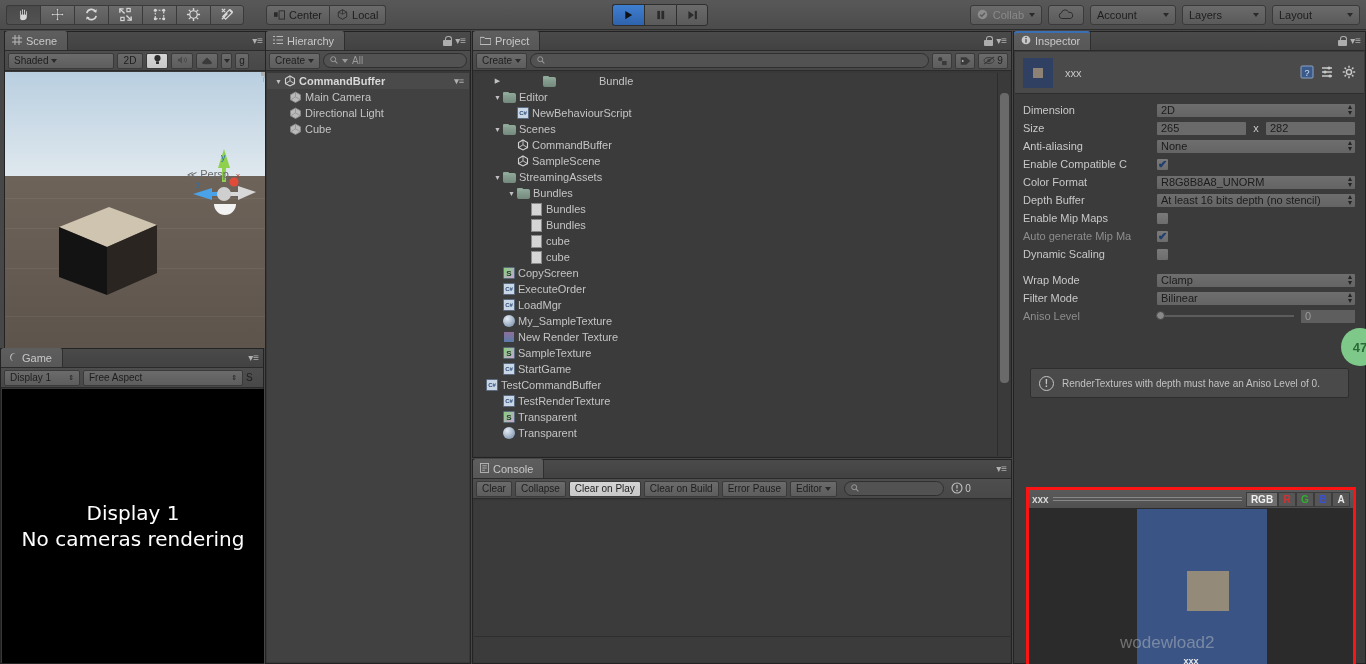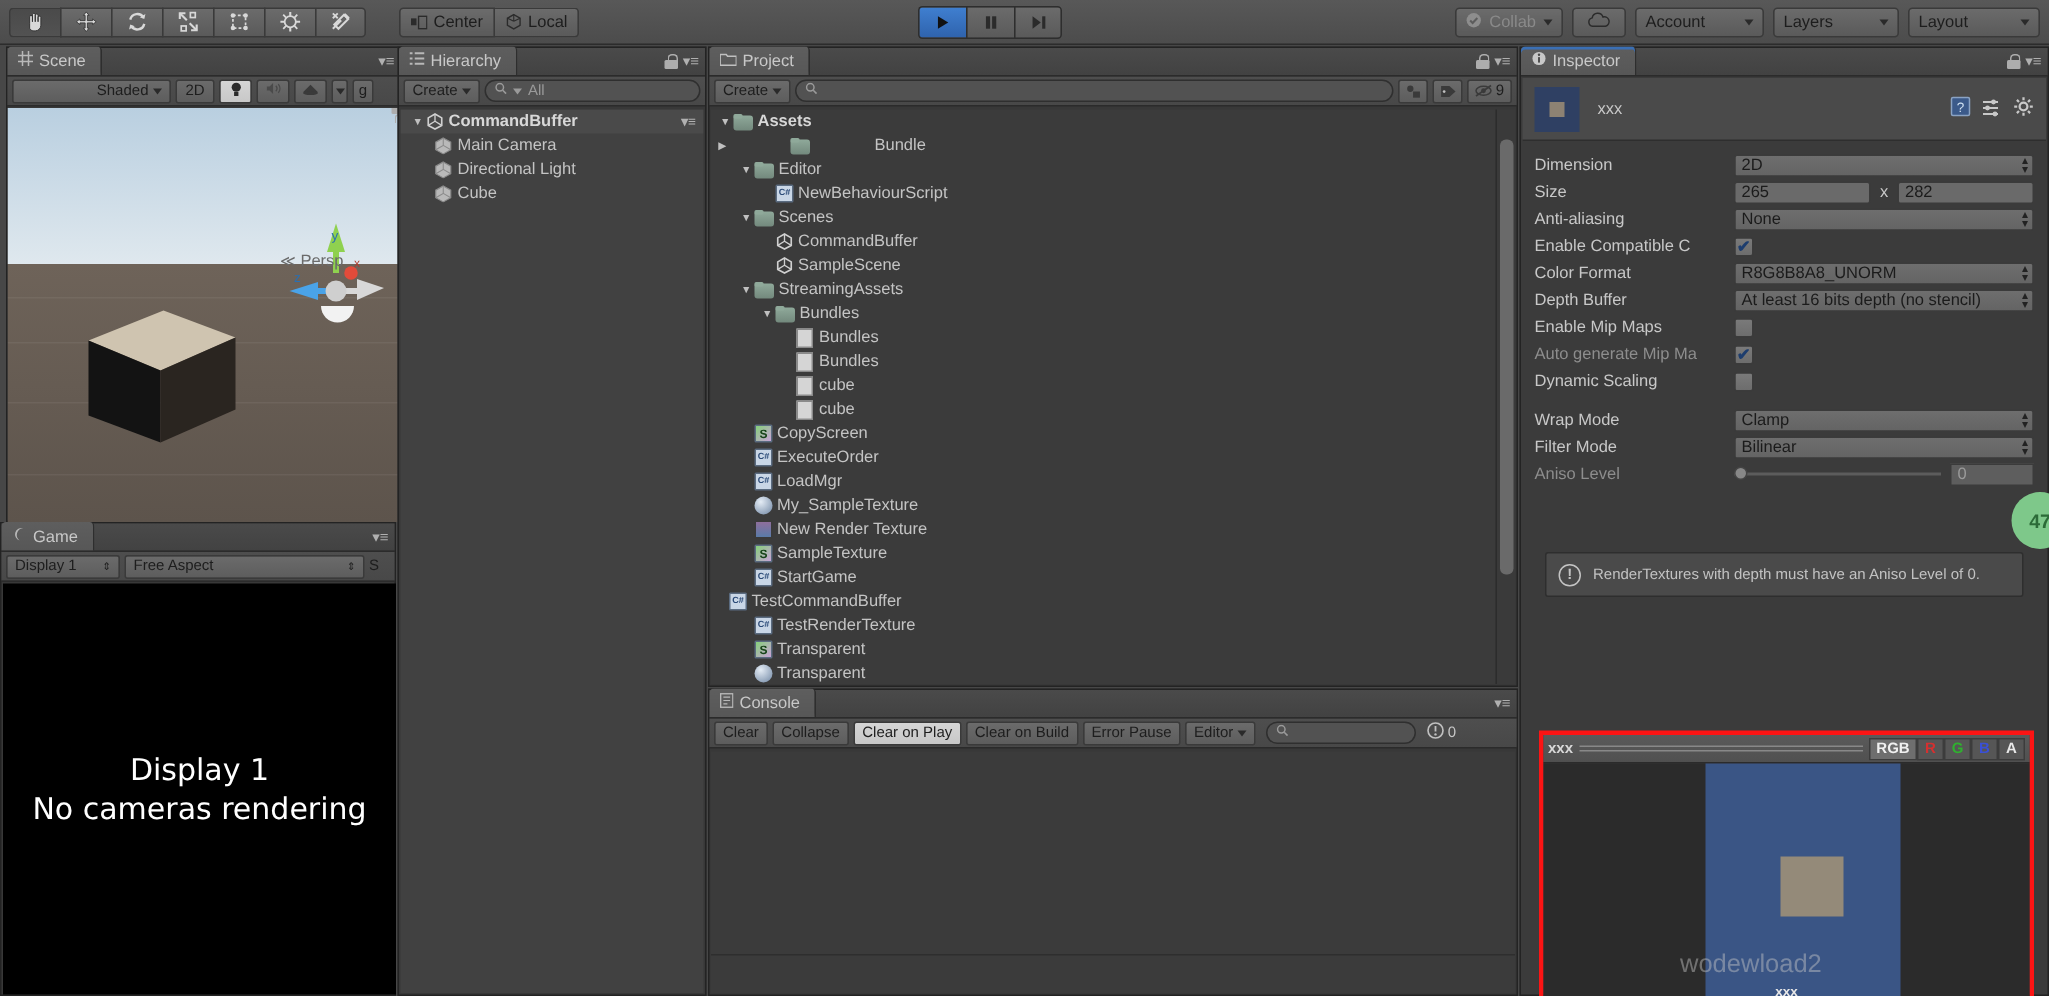--- a/index.html
+++ b/index.html
@@ -385,21 +385,21 @@
               <path d="M3 0v10M7 0v10M0 3h10M0 7h10" stroke="#b8b8b8" stroke-width="1"></path>
             </svg>
         </span>
         <span>Scene</span>
       </div>
       <div class="tab-icons">
         <span class="hamburger">▾≡</span>
       </div>
     </div>
     <div class="subbar">
-      <div class="sb-btn" style="width:106px; justify-content:flex-end;">
+      <div class="sb-btn" style="width:106px; justify-content:flex-start;">
         <span>Shaded</span>
         <span class="caret"></span>
       </div>
       <div class="sb-btn" style="width:26px; justify-content:center;">
         <span>2D</span>
       </div>
       <div class="sb-btn pressed" style="width:22px; justify-content:center;">
         <span>
           <svg width="9" height="11" viewBox="0 0 10 12">
               <circle cx="5" cy="4.5" r="3.4" fill="#2b2b2b"></circle>
@@ -612,26 +612,21 @@
         <svg width="12" height="9" viewBox="0 0 12 9">
             <ellipse cx="6" cy="4.5" rx="5" ry="3" fill="none" stroke="#3a3a3a" stroke-width="1"></ellipse>
             <circle cx="6" cy="4.5" r="1.6" fill="#3a3a3a"></circle>
             <path d="M1 8L11 1" stroke="#3a3a3a" stroke-width="1.1"></path>
           </svg>
         <span style="font-size:10px;">9</span>
       </div>
     </div>
     <div class="proj-tree">
       <div id="project-rows">
-          <div class="row bold" style="padding-left: 4px;">
-            <span class="arrow">▼</span>
-            <span class="folder"></span>
-            <span>Assets</span>
-          </div>
-          <div class="row" style="padding-left: 2px; gap: 40px;">
+          <div class="row" style="padding-left: 18px; gap: 40px;">
             <span class="arrow">▶</span>
             <span class="folder"></span>
             <span>Bundle</span>
           </div>
           <div class="row" style="padding-left: 18px;">
             <span class="arrow">▼</span>
             <span class="folder"></span>
             <span>Editor</span>
           </div>
           <div class="row" style="padding-left: 32px;">

